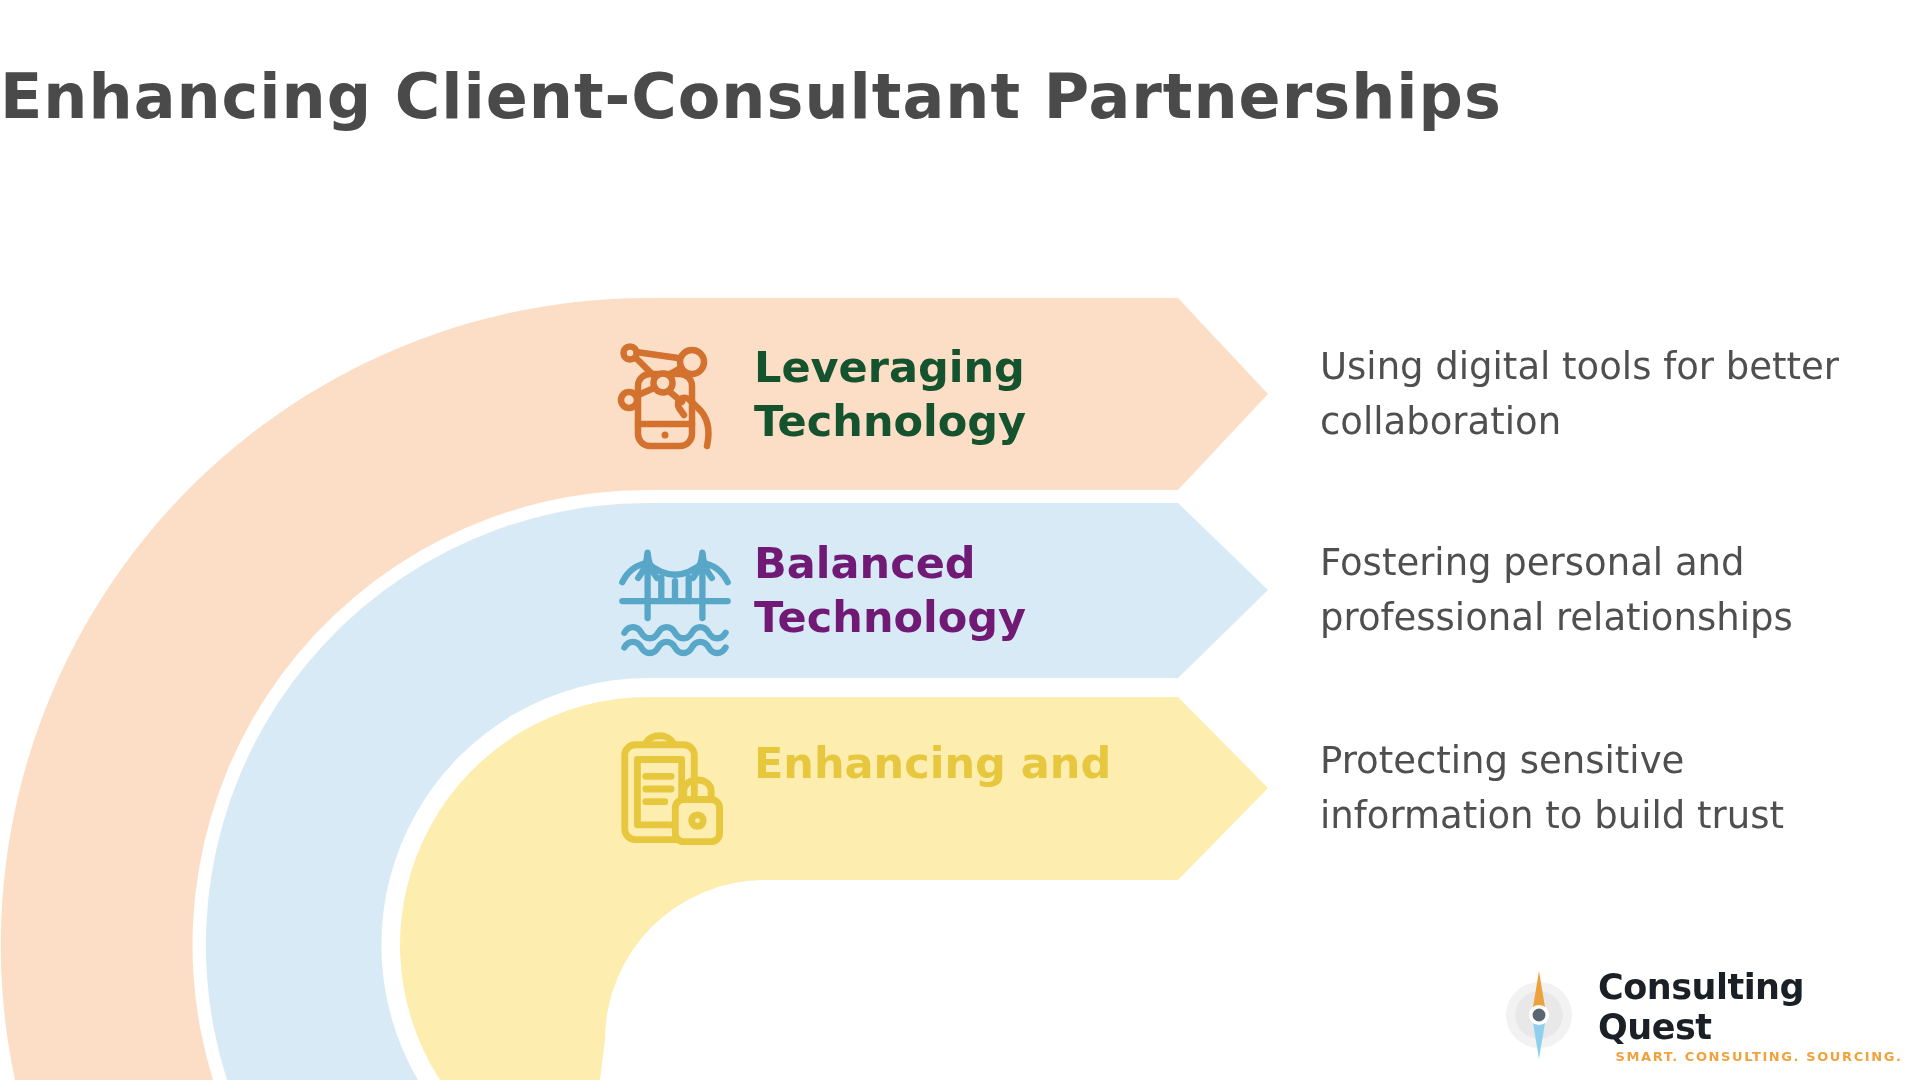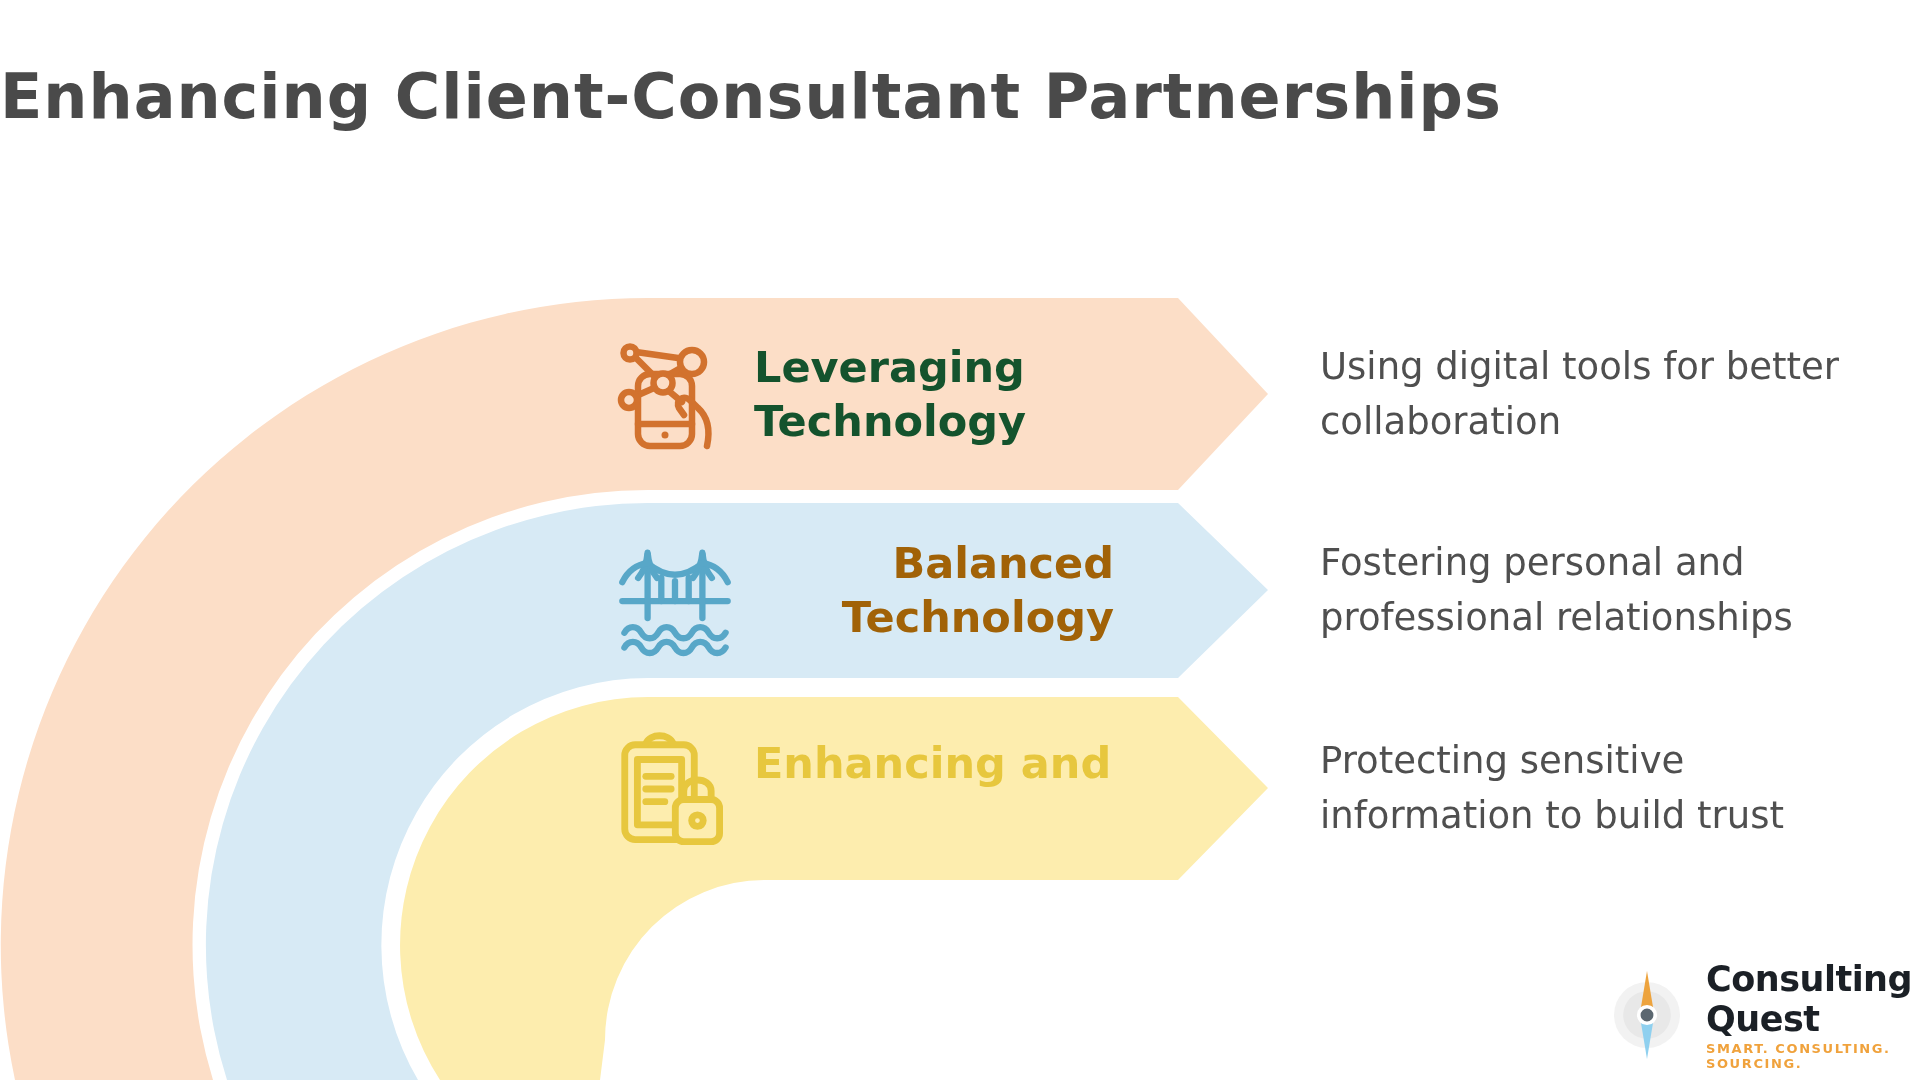--- a/index.html
+++ b/index.html
@@ -20,21 +20,21 @@
   .desc{
     position:absolute;left:1320px;width:640px;
     font-size:37px;line-height:55px;
   }
   .label-1{top:340px;} .label-2{top:536px;} .label-3{top:736px;}
   .desc-1{top:339px;}  .desc-2{top:535px;}  .desc-3{top:733px;}
   .icon-1{left:612px;top:340px;width:112px;height:112px;}
   .icon-2{left:616px;top:540px;width:118px;height:118px;}
   .icon-3{left:610px;top:730px;width:118px;height:118px;}
   .logo{
-    position:absolute;left:1592px;top:956px;display:flex;align-items:center;gap:4px;
+    position:absolute;left:1484px;top:956px;display:flex;align-items:center;gap:4px;
   }
   .logo-compass{width:110px;height:118px;flex:0 0 auto;}
   .logo-text{display:flex;flex-direction:column;align-items:center;}
   .logo-name{font-size:35px;font-weight:bold;letter-spacing:-0.5px;line-height:40px;}
   .logo-tagline{font-size:13px;font-weight:bold;letter-spacing:1.6px;margin-top:2px;}
 </style>
 </head>
 <body>
 
 <svg class="bands-svg" viewBox="0 0 1920 1080" aria-hidden="true">
@@ -82,21 +82,21 @@
     <path d="M 30 22 Q 56 44 82 22"></path>
     <path d="M 6 40 Q 14 24 30 22"></path>
     <path d="M 82 22 Q 98 24 106 40"></path>
     <line x1="43" y1="36" x2="43" y2="58"></line>
     <line x1="56" y1="39" x2="56" y2="58"></line>
     <line x1="69" y1="36" x2="69" y2="58"></line>
     <path d="M 8 88 C 12 81 20 81 24 88 C 28 95 36 95 40 88 C 44 81 52 81 56 88 C 60 95 68 95 72 88 C 76 81 84 81 88 88 C 92 95 100 95 104 88"></path>
     <path d="M 8 102 C 12 95 20 95 24 102 C 28 109 36 109 40 102 C 44 95 52 95 56 102 C 60 109 68 109 72 102 C 76 95 84 95 88 102 C 92 109 100 109 104 102"></path>
   </g>
 </svg>
-<div class="label label-2" style="color: #a16207; text-align: right;">
+<div class="label label-2" style="color: #701a75;">
   <div>Balanced</div>
   <div>Technology</div>
 </div>
 <div class="desc desc-2" style="color: rgb(79, 79, 79);">
   <div>Fostering personal and</div>
   <div>professional relationships</div>
 </div>
 
 <svg class="icon icon-3" viewBox="0 0 112 112">
   <g fill="none" stroke-width="6.5" stroke-linecap="round" stroke-linejoin="round" stroke="#e7c73e">

